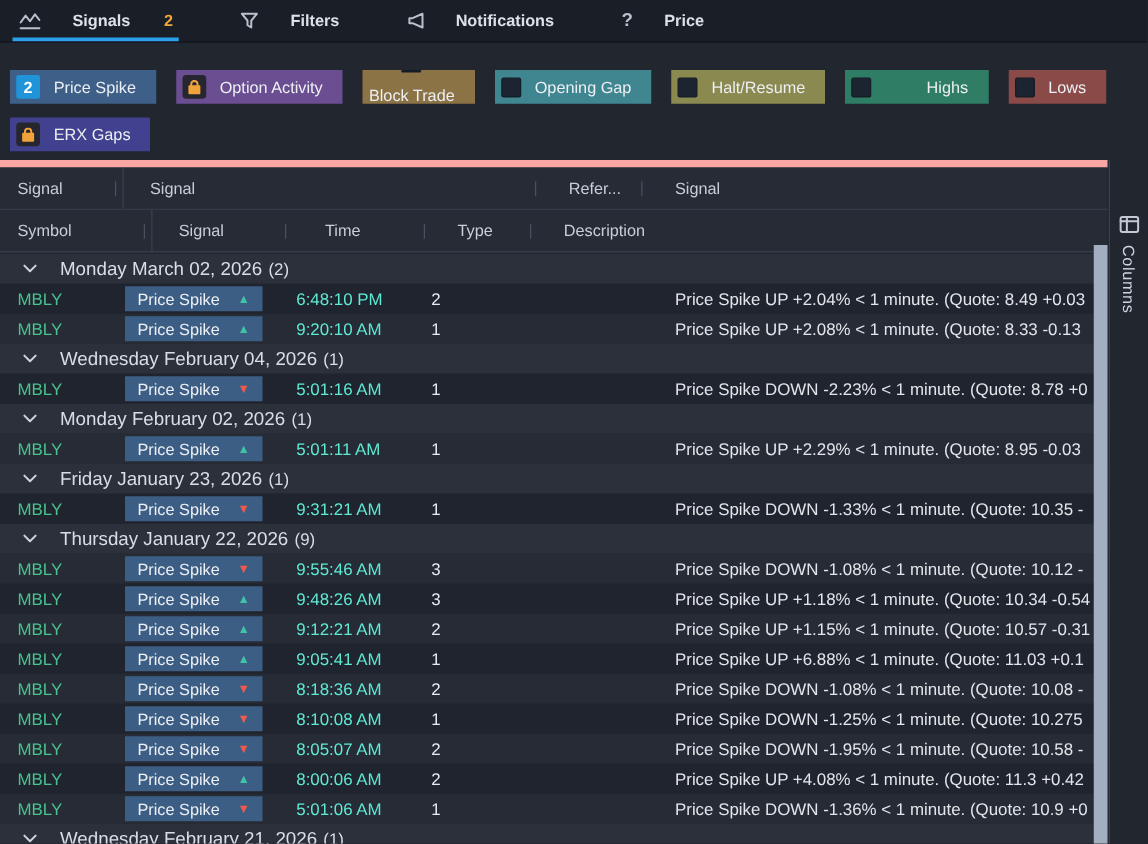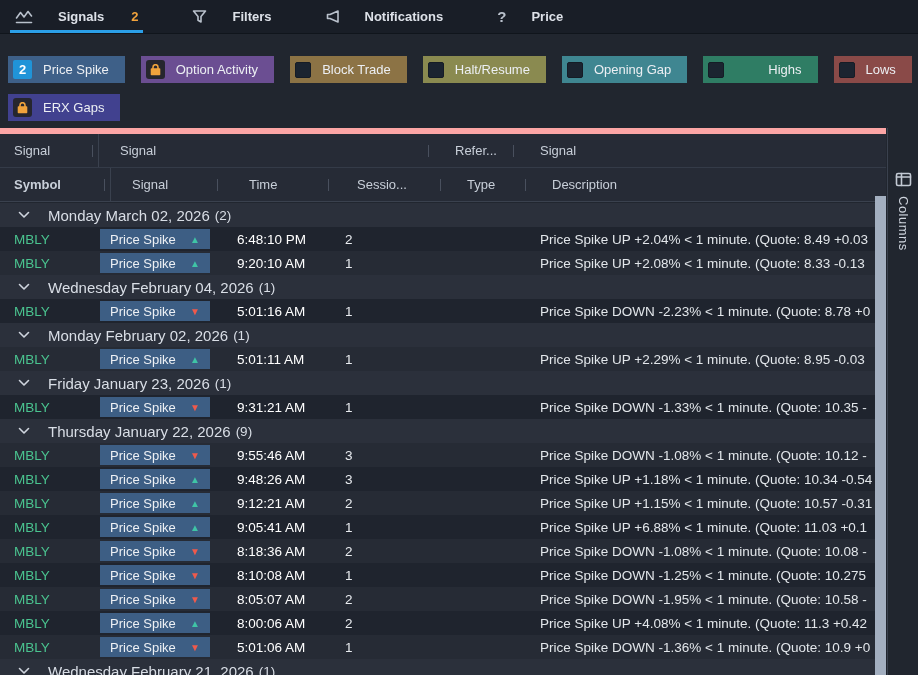--- a/index.html
+++ b/index.html
@@ -45,21 +45,21 @@
   .trow.d-a { background:#1f242e; }
   .trow.d-b { background:#262b35; }
 
   .c-symbol { width:99px; padding-left:14px; color:#4ac38f; font-size:13.5px; }
   .c-signal { width:113px; }
   .sig-badge { margin-left:1px; width:110px; height:20px; background:#3d5e84; color:#edf0f4;
                font-size:13px; display:flex; align-items:center; justify-content:space-between;
                padding:0 10px; }
   .arrow-up   { color:#3fc4a6; font-size:10px; }
   .arrow-down { color:#ef5a4c; font-size:10px; }
-  .c-time    { width:111px; padding-left:25px; color:#ffffff; font-size:13.5px; }
+  .c-time    { width:111px; padding-left:25px; color:#5eead4; font-size:13.5px; }
   .c-session { width:112px; padding-left:22px; color:#e8ebef; font-size:13.5px; }
   .c-type    { width:85px;  padding-left:20px; }
   .c-desc    { flex:1; padding-left:20px; color:#e2e6ea; font-size:13.5px;
                white-space:nowrap; overflow:hidden; }
 
   .g-chevron { margin-left:18px; }
   .g-label { margin-left:18px; color:#d9dee6; font-size:15px; white-space:nowrap; }
   .g-count { margin-left:5px;  color:#d9dee6; font-size:13.5px; }
 
   
@@ -114,31 +114,31 @@
         <span class="lock-box">
           <span class="icon">
             <svg width="11" height="12" viewBox="0 0 11 12" fill="none" stroke="#b9c1cc" stroke-width="1.6" stroke-linecap="round" stroke-linejoin="round">
               <rect x="1.5" y="5" width="8" height="5.5" fill="#f0a33c" stroke="#f0a33c"></rect>
               <path d="M3 5 V3.2 a2.5 2.5 0 0 1 5 0 V5" stroke="#f0a33c"></path>
             </svg>
           </span>
         </span>
         <span>Option Activity</span>
       </div>
-      <div class="filter-btn" style="background: rgb(140, 115, 69);">
+      <div class="filter-btn" style="background: rgb(140, 115, 69); flex-direction: column;">
         <span class="checkbox"></span>
         <span>Block Trade</span>
+      </div>
+      <div class="filter-btn" style="background: rgb(63, 134, 145);">
+        <span class="checkbox"></span>
+        <span>Opening Gap</span>
       </div>
       <div class="filter-btn" style="background: rgb(138, 138, 80);">
         <span class="checkbox"></span>
         <span>Halt/Resume</span>
-      </div>
-      <div class="filter-btn" style="background: rgb(63, 134, 145);">
-        <span class="checkbox"></span>
-        <span>Opening Gap</span>
       </div>
       <div class="filter-btn" style="background: rgb(47, 125, 100); gap: 44px;">
         <span class="checkbox"></span>
         <span>Highs</span>
       </div>
       <div class="filter-btn" style="background: rgb(138, 74, 72);">
         <span class="checkbox"></span>
         <span>Lows</span>
       </div>
     </div>
@@ -158,24 +158,23 @@
   </div>
 
 <div class="table">
   <div class="hdr-row group-hdr" id="hdr-groups">
       <div class="hcell first" style="width: 99px; padding-left: 14px;">Signal</div>
       <div class="hcell tickmark" style="width: 336px; padding-left: 21px;">Signal</div>
       <div class="hcell tickmark" style="width: 85px; padding-left: 20px;">Refer...</div>
       <div class="hcell tickmark" style="width: 366px; padding-left: 20px;">Signal</div>
     </div>
   <div class="hdr-row col-hdr" id="hdr-cols">
-      <div class="hcell first" style="width: 111px; padding-left: 14px; font-weight: bold;">Symbol</div>
+      <div class="hcell first" style="width: 122px; padding-left: 14px;">Symbol</div>
       <div class="hcell tickmark" style="width: 113px; padding-left: 21px;">Signal</div>
       <div class="hcell tickmark" style="width: 111px; padding-left: 25px;">Time</div>
-      <div class="hcell tickmark" style="width: 112px; padding-left: 22px;">Sessio...</div>
       <div class="hcell tickmark" style="width: 85px; padding-left: 20px;">Type</div>
       <div class="hcell tickmark" style="flex: 1 1 0%; padding-left: 20px;">Description</div>
     </div>
   <div class="tbody" id="tbody">
       <div class="trow group">
         <span class="icon g-chevron">
           <svg width="12" height="8" viewBox="0 0 12 8" fill="none" stroke="#cfd5de" stroke-width="1.6" stroke-linecap="round" stroke-linejoin="round">
             <path d="M1.5 1.5 L6 6 L10.5 1.5"></path>
           </svg>
         </span>

